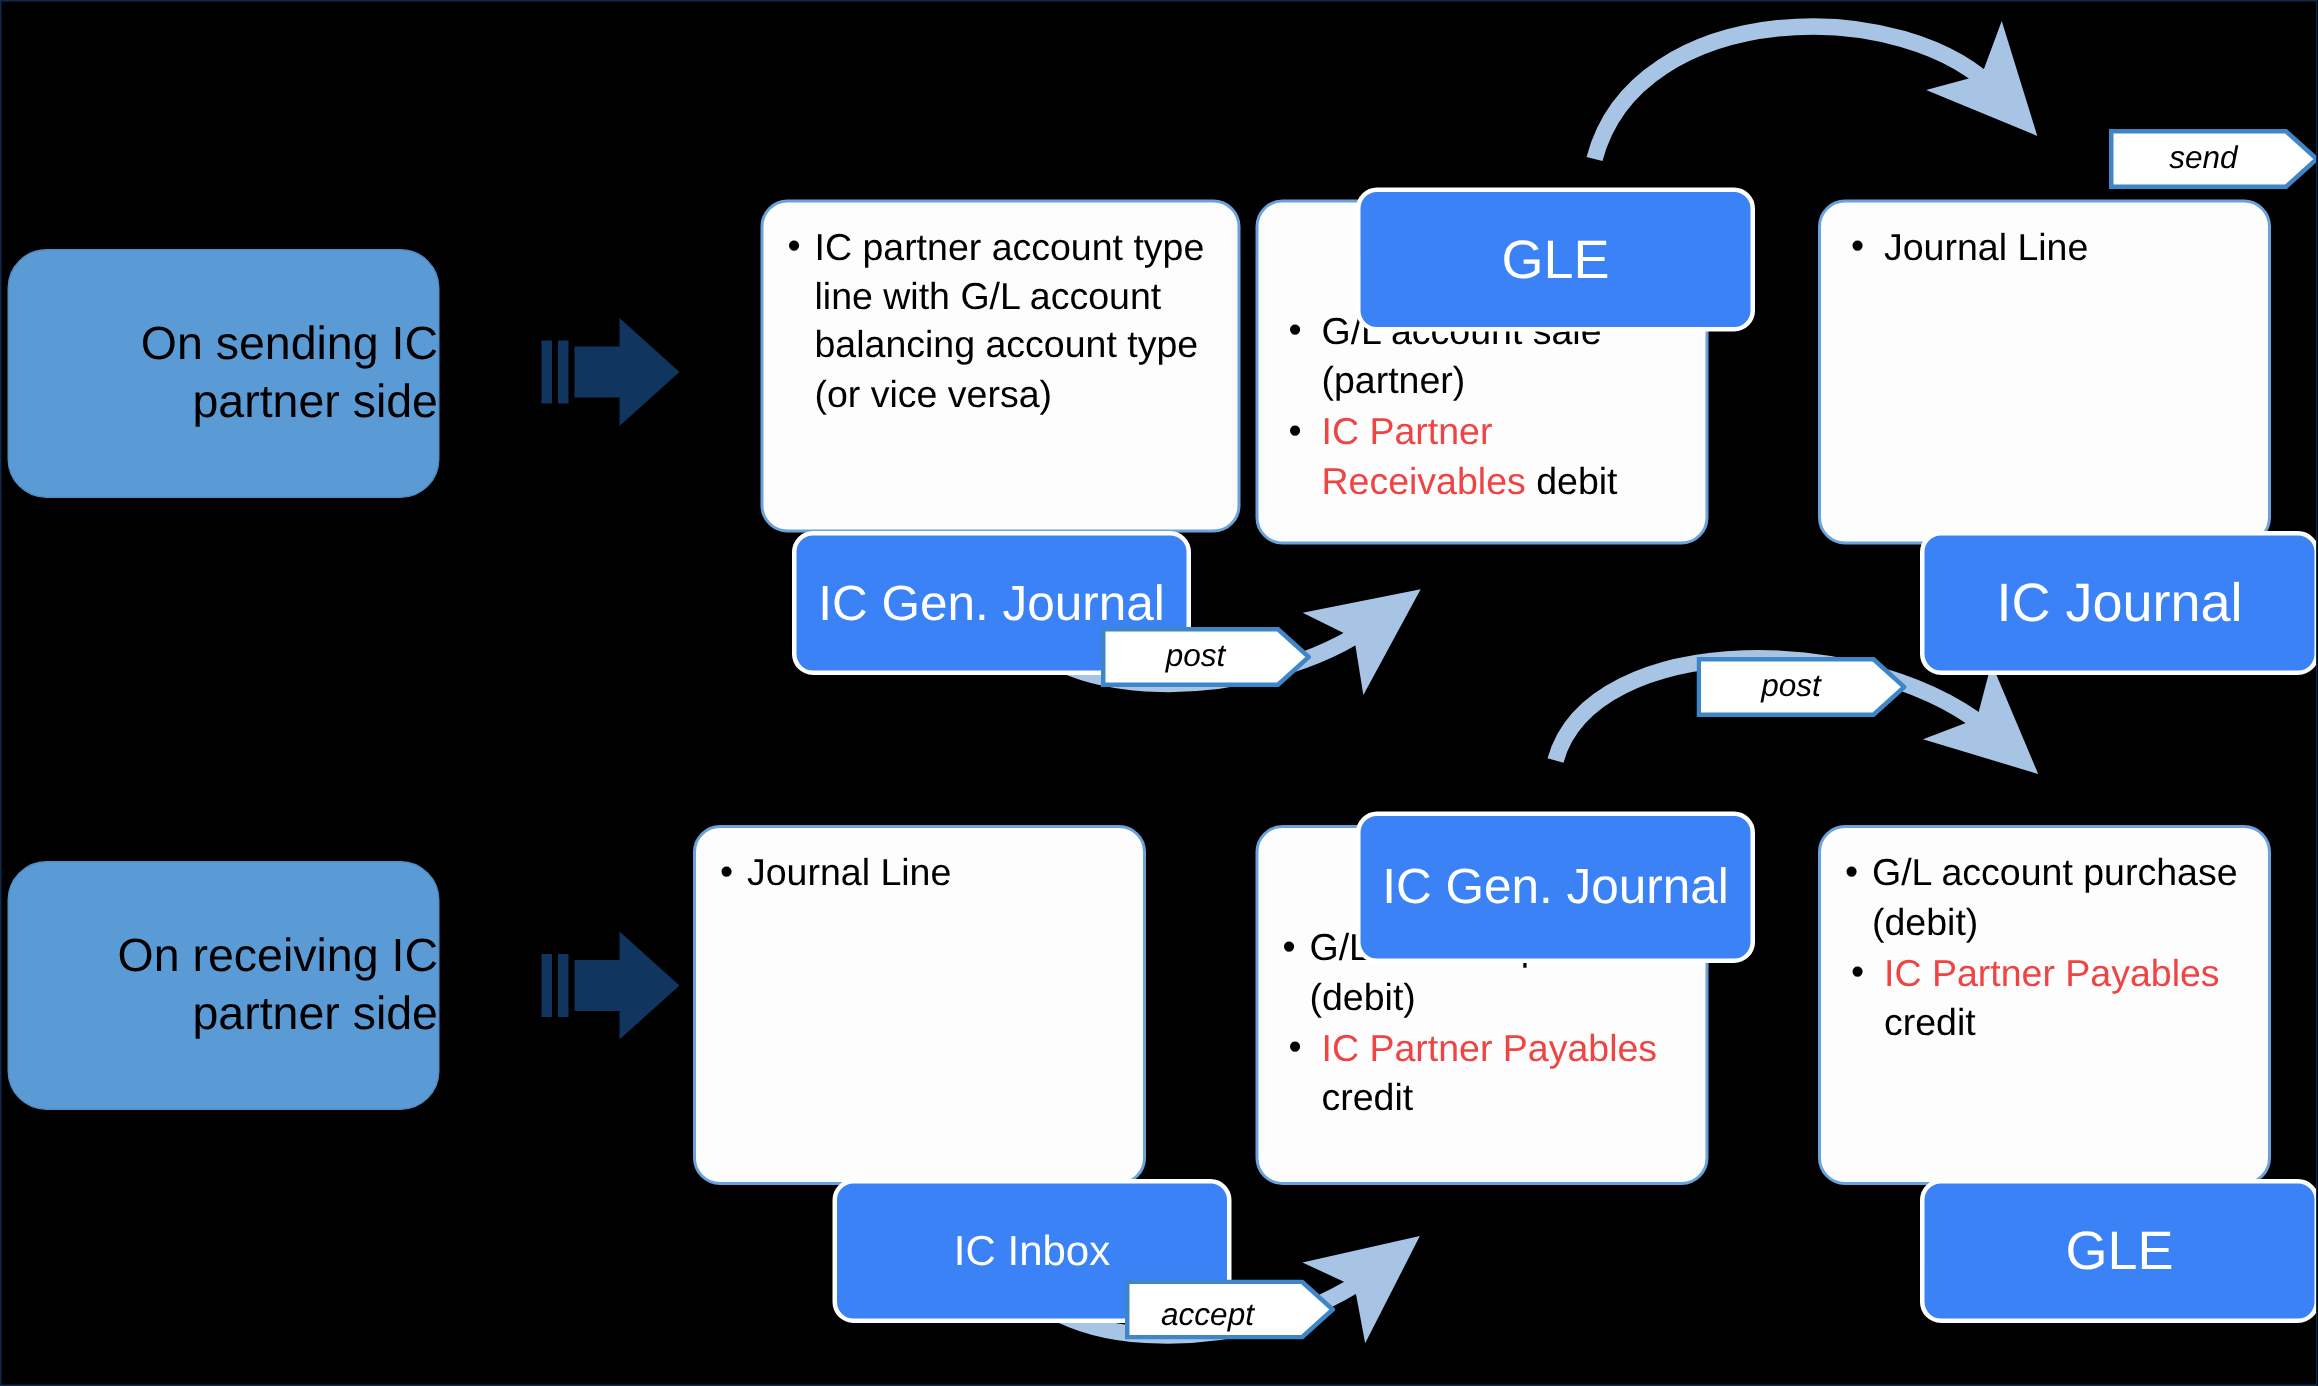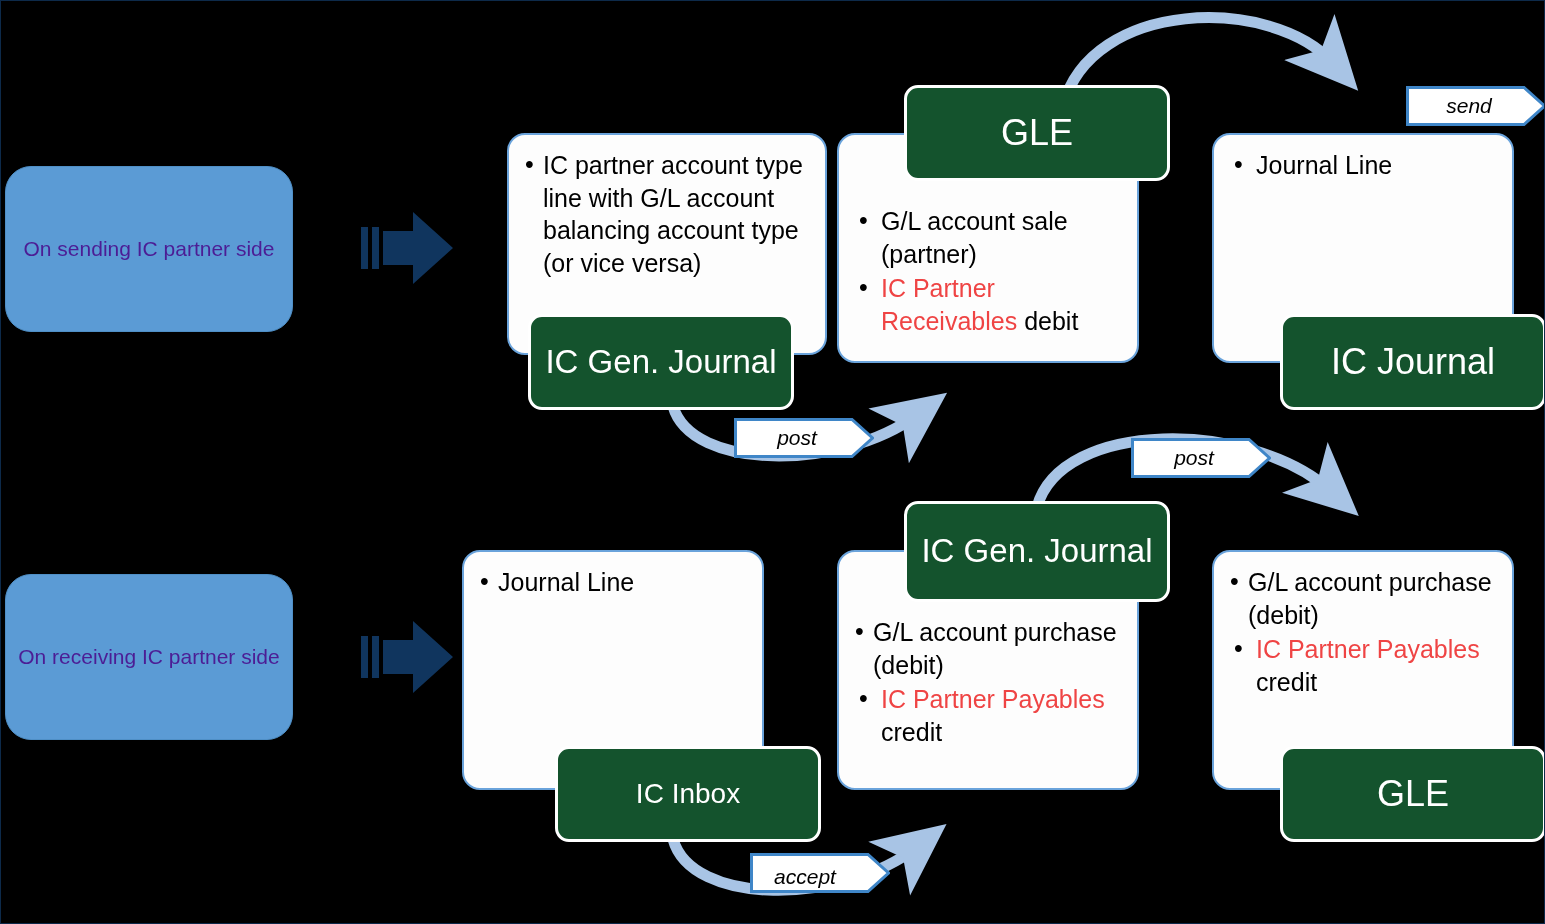--- a/index.html
+++ b/index.html
@@ -39,45 +39,46 @@
     left:2px;top:-1px;
     font-size:25px;
     color:#000;
   }
   .card li.sp{padding-left:28px;}
   .card li.sp::before{left:6px;}
   .red{color:#ef4444;}
   
   .blabel{
     position:absolute;
-    background:#14532d;
+    background:#3b82f6;
     border:3px solid #ffffff;
     border-radius:14px;
     box-sizing:border-box;
     color:#ffffff;
     display:flex;
     align-items:center;
     justify-content:center;
     text-align:center;
     line-height:1.18;
     z-index:6;
+    margin-top:40px;
   }
   
   .stagebox{
     position:absolute;
     background:#5b9bd5;
     border:1px solid #4f8fc6;
     border-radius:26px;
     box-sizing:border-box;
-    color:#4c1d95;
-    font-size:21px;
+    color:#000000;
+    font-size:31px;
     display:flex;
     align-items:center;
     justify-content:center;
-    text-align:left;
+    text-align:right;
     line-height:1.25;
   }
   
   .pent{
     position:absolute;
     z-index:8;
     font-style:italic;
   }
   .pent .ptxt{
     position:absolute;

